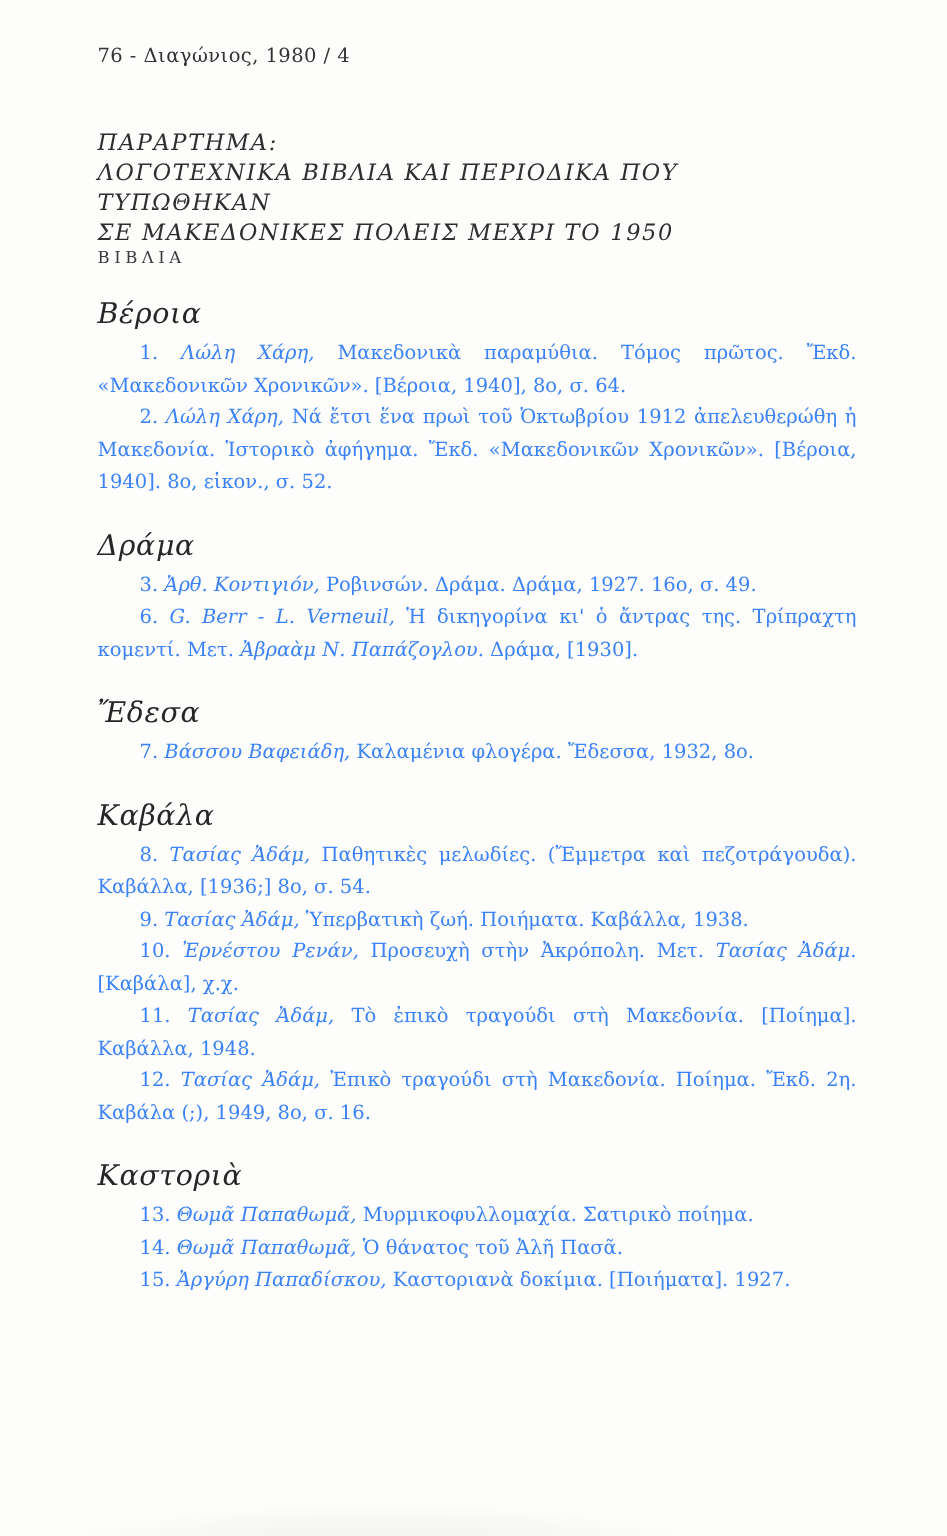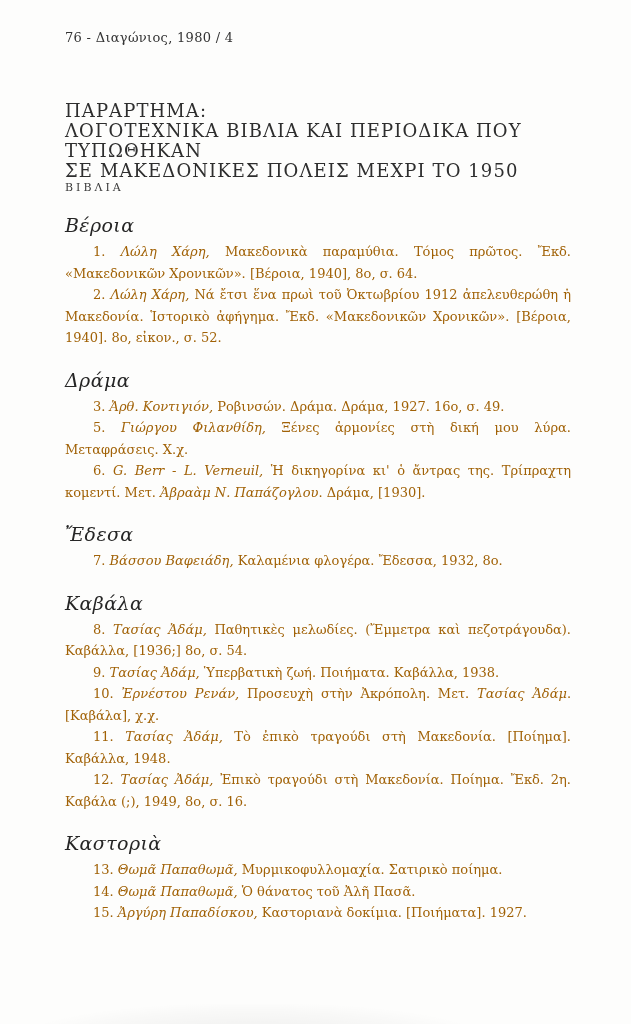--- a/index.html
+++ b/index.html
@@ -17,22 +17,23 @@
     width:631px;height:1024px;
     padding:30px 60px 4px 65px;
     position:relative;
   }
   .running-header{
     font-size:13px;
     letter-spacing:0.3px;
     color:#333;
   }
   .appendix-title{
-    margin-top:56px;
-    font-size:18px;
+    margin-top:40px;
+    font-style:italic;
+    font-size:15px;
     line-height:20px;
     letter-spacing:1.1px;
     color:#2e2e2e;
   }
   .books-label{
     font-size:11px;
     letter-spacing:3px;
     color:#3a3a3a;
   }
   section{margin:0;}
@@ -43,21 +44,21 @@
     margin:20px 0 5px 0;
     color:#262626;
     letter-spacing:0.4px;
   }
   p.entry{
     margin:0;
     font-size:13px;
     line-height:21.5px;
     text-indent:28px;
     text-align:justify;
-    color:#a16207;
+    color:#3b82f6;
   }
   p.entry .it{font-style:italic;}
   .page-curl-shadow{
     position:absolute;
     left:5%;
     bottom:-14px;
     width:70%;
     height:34px;
     background:radial-gradient(ellipse at 50% 100%, rgba(0,0,0,0.06) 0%, rgba(0,0,0,0.02) 55%, rgba(0,0,0,0) 75%);
     pointer-events:none;
@@ -80,21 +81,20 @@
 
   <div>
       <section>
         <h2 class="city">Βέροια</h2>
         <p class="entry"><span>1. </span><span class="it">Λώλη Χάρη,</span><span> Μακεδονικὰ παραμύθια. Τόμος πρῶτος. Ἔκδ. «Μακεδονικῶν Χρονικῶν». [Βέροια, 1940], 8ο, σ. 64.</span></p>
         <p class="entry"><span>2. </span><span class="it">Λώλη Χάρη,</span><span> Νά ἔτσι ἕνα πρωὶ τοῦ Ὀκτωβρίου 1912 ἀπελευθερώθη ἡ Μακεδονία. Ἱστορικὸ ἀφήγημα. Ἔκδ. «Μακεδονικῶν Χρονικῶν». [Βέροια, 1940]. 8ο, εἰκον., σ. 52.</span></p>
       </section>
       <section>
         <h2 class="city">Δράμα</h2>
         <p class="entry"><span>3. </span><span class="it">Ἀρθ. Κοντιγιόν,</span><span> Ροβινσών. Δράμα. Δράμα, 1927. 16ο, σ. 49.</span></p>
-        <p class="entry"><span>5. </span><span class="it">Γιώργου Φιλανθίδη,</span><span> Ξένες ἁρμονίες στὴ δική μου λύρα. Μεταφράσεις. Χ.χ.</span></p>
         <p class="entry"><span>6. </span><span class="it">G. Berr - L. Verneuil,</span><span> Ἡ δικηγορίνα κι' ὁ ἄντρας της. Τρίπραχτη κομεντί. Μετ. </span><span class="it">Ἀβραὰμ Ν. Παπάζογλου</span><span>. Δράμα, [1930].</span></p>
       </section>
       <section>
         <h2 class="city">Ἔδεσα</h2>
         <p class="entry"><span>7. </span><span class="it">Βάσσου Βαφειάδη,</span><span> Καλαμένια φλογέρα. Ἔδεσσα, 1932, 8ο.</span></p>
       </section>
       <section>
         <h2 class="city">Καβάλα</h2>
         <p class="entry"><span>8. </span><span class="it">Τασίας Ἀδάμ,</span><span> Παθητικὲς μελωδίες. (Ἔμμετρα καὶ πεζοτράγουδα). Καβάλλα, [1936;] 8ο, σ. 54.</span></p>
         <p class="entry"><span>9. </span><span class="it">Τασίας Ἀδάμ,</span><span> Ὑπερβατικὴ ζωή. Ποιήματα. Καβάλλα, 1938.</span></p>

